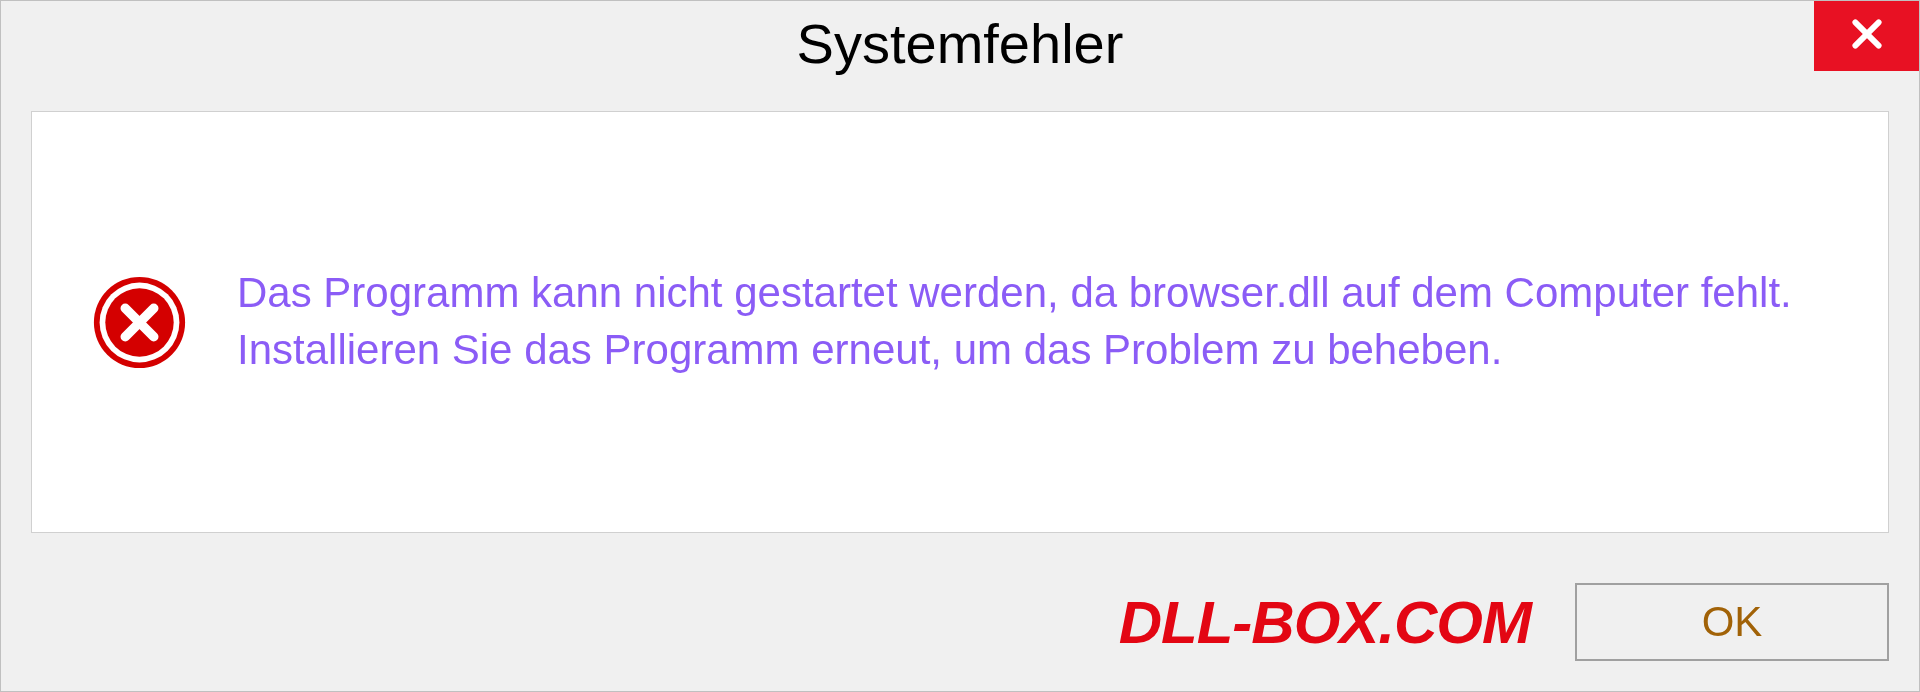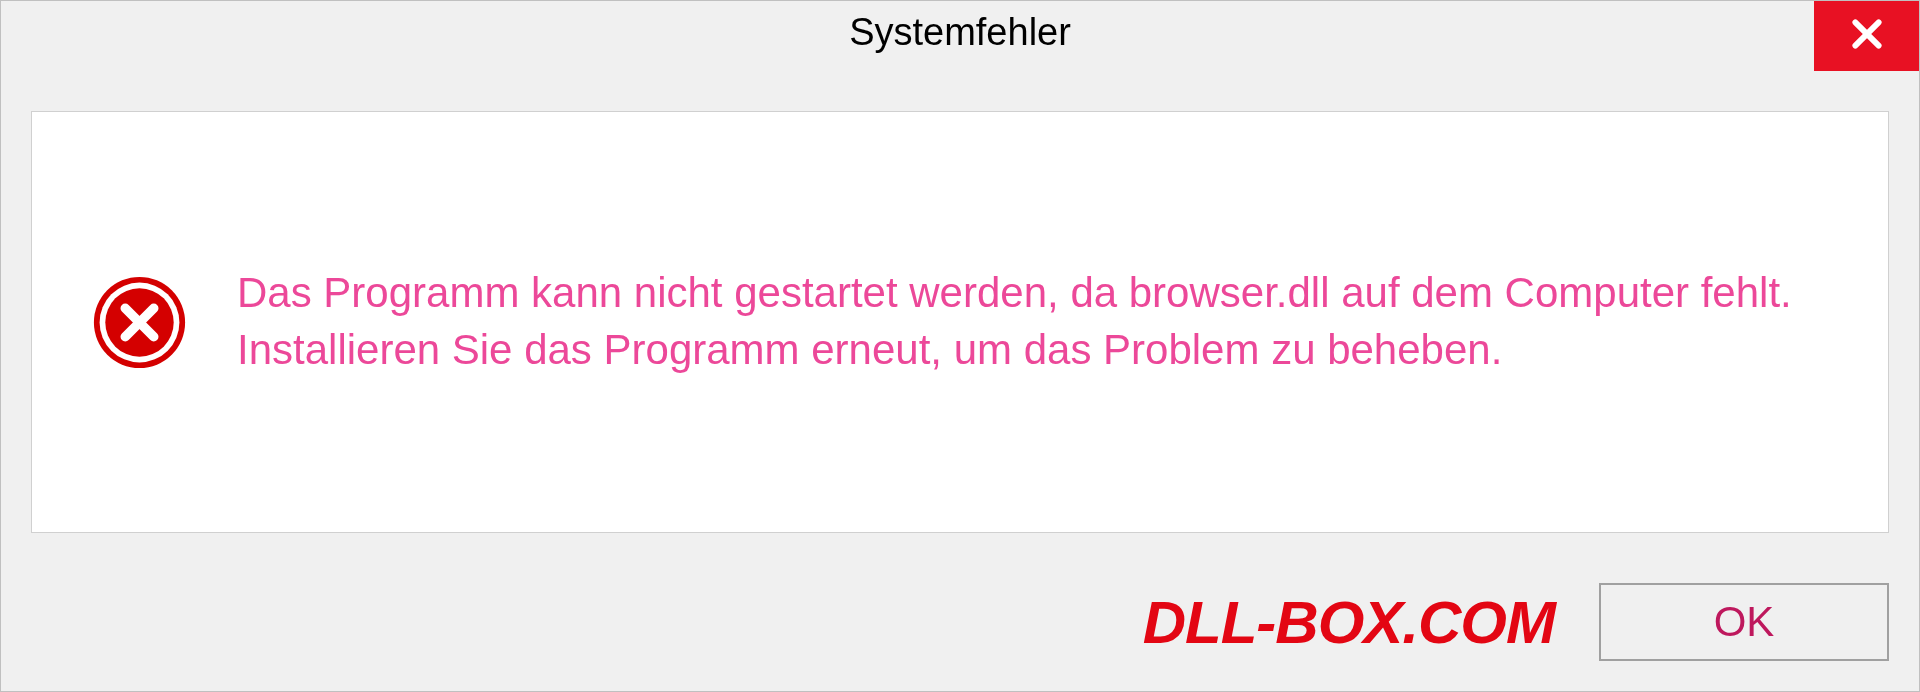--- a/index.html
+++ b/index.html
@@ -23,21 +23,21 @@
       flex-direction: column;
     }
     .titlebar {
       display: flex;
       align-items: flex-start;
       justify-content: center;
       position: relative;
       height: 90px;
     }
     .title {
-      font-size: 38px;
+      font-size: 56px;
       font-weight: 400;
       color: #000;
       text-align: center;
       margin-top: 10px;
     }
     .close-btn {
       position: absolute;
       right: 0;
       top: 0;
       width: 105px;
@@ -67,45 +67,45 @@
       width: 95px;
       height: 95px;
     }
     .error-icon svg {
       width: 100%;
       height: 100%;
     }
     .message {
       font-size: 42px;
       line-height: 1.35;
-      color: #ec4899;
+      color: #8b5cf6;
       font-weight: 400;
     }
     .footer {
       display: flex;
       align-items: center;
       justify-content: flex-end;
       padding: 20px 30px 30px 30px;
       gap: 44px;
     }
     .watermark {
       font-size: 60px;
       font-weight: 900;
       font-style: italic;
       color: #e30613;
       letter-spacing: -1px;
       font-family: Arial, sans-serif;
     }
     .ok-btn {
-      width: 290px;
+      width: 314px;
       height: 78px;
       background: #f0f0f0;
       border: 2px solid #a0a0a0;
       font-size: 42px;
-      color: #be185d;
+      color: #a16207;
       cursor: pointer;
       font-family: inherit;
     }
   </style>
 </head>
 <body>
 
 <div class="dialog">
   <div class="titlebar">
     <div class="title">Systemfehler</div>

